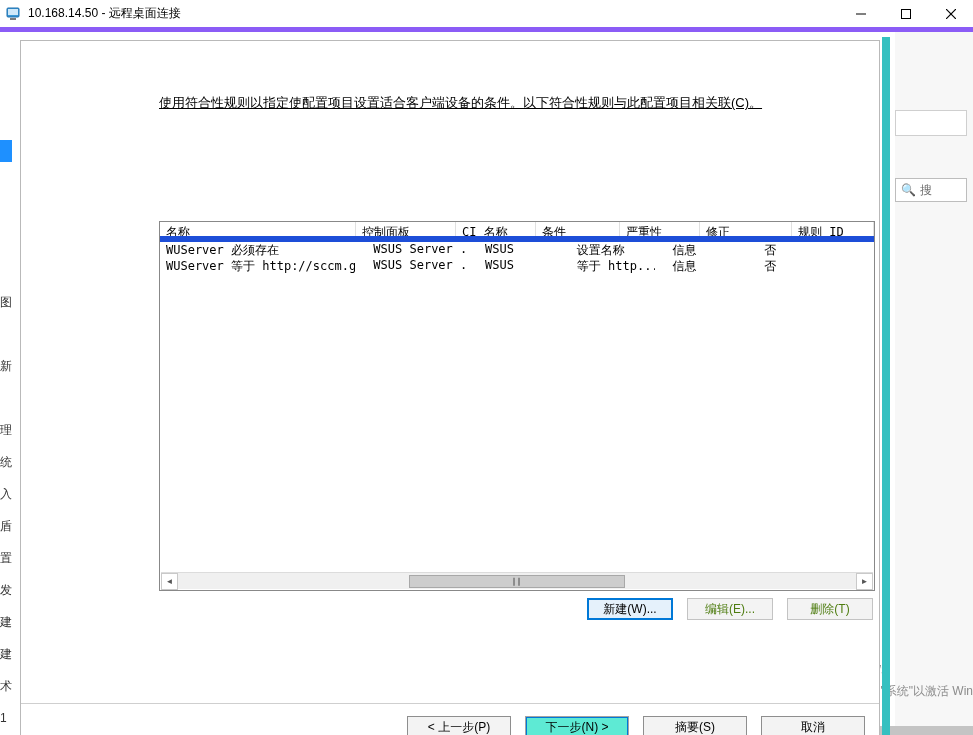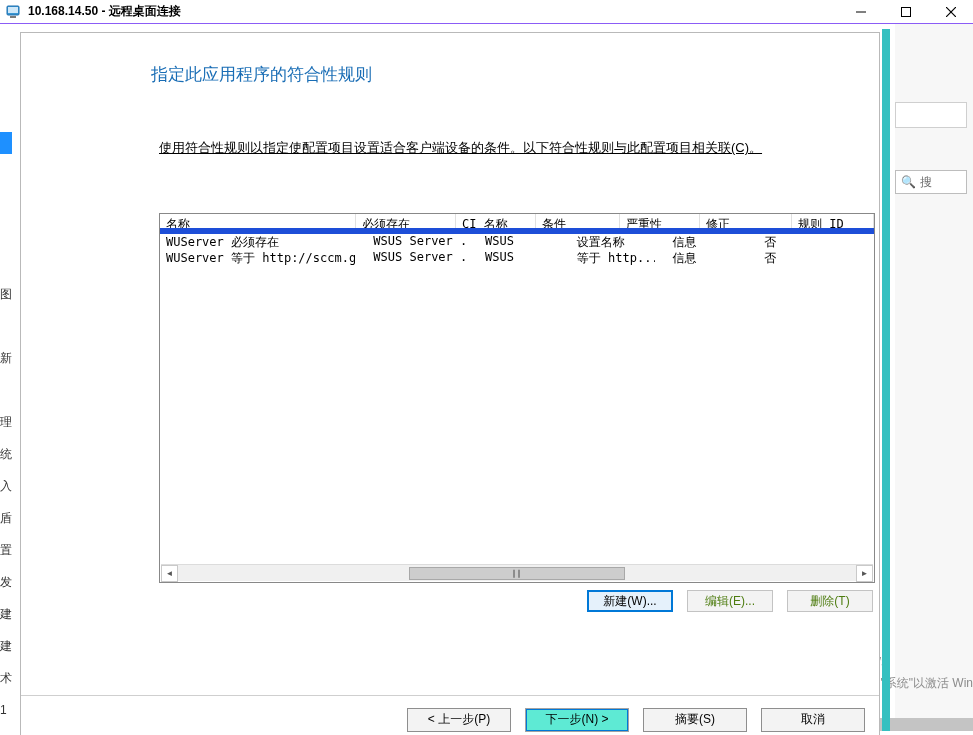--- a/index.html
+++ b/index.html
@@ -9,27 +9,26 @@
     font-size: 12px;
     background: #fff;
     width: 973px;
     height: 735px;
     overflow: hidden;
     position: relative;
   }
 
   
   .titlebar {
-    height: 24px;
-    display: flex;
-    align-items: center;
-    border-bottom: 1px solid #8b5cf6;
+    height: 32px;
+    display: flex;
+    align-items: center;
+    border-bottom: 5px solid #8b5cf6;
     background: #fff;
     padding-left: 6px;
-    font-weight: bold;
   }
   .titlebar .app-icon {
     width: 16px; height: 16px;
     margin-right: 6px;
     display: inline-flex;
     align-items: center;
     justify-content: center;
   }
   .titlebar .title-text {
     flex: 1;
@@ -380,27 +379,26 @@
     <div class="sel-row"></div>
     <div class="clip-text">图<br><br>新<br><br>理<br>统<br>入<br>盾<br>置<br>发<br>建<br>建<br>术<br>1<br>8</div>
   </div>
 
   <div class="taskbar-frag"></div>
 
   <div class="right-stripe"></div>
 
   <div class="wizard">
     <div class="wizard-inner">
-      <div class="wizard-title">指定此应用程序的符合性规则</div>
       <div class="wizard-desc">使用符合性规则以指定使配置项目设置适合客户端设备的条件。以下符合性规则与此配置项目相关联(C)。</div>
 
       <div class="listview">
         <div class="lv-headers">
           <div class="col col-name">名称</div>
-          <div class="col col-set">必须存在</div>
+          <div class="col col-set">控制面板</div>
           <div class="col col-ci">CI 名称</div>
           <div class="col col-cond">条件</div>
           <div class="col col-sev">严重性</div>
           <div class="col col-fix">修正</div>
           <div class="col col-rid">规则 ID</div>
         </div>
 
         <div class="lv-row">
           <div class="cell col-name">WUServer 必须存在</div>
           <div class="cell col-set">WSUS Server ...</div>

